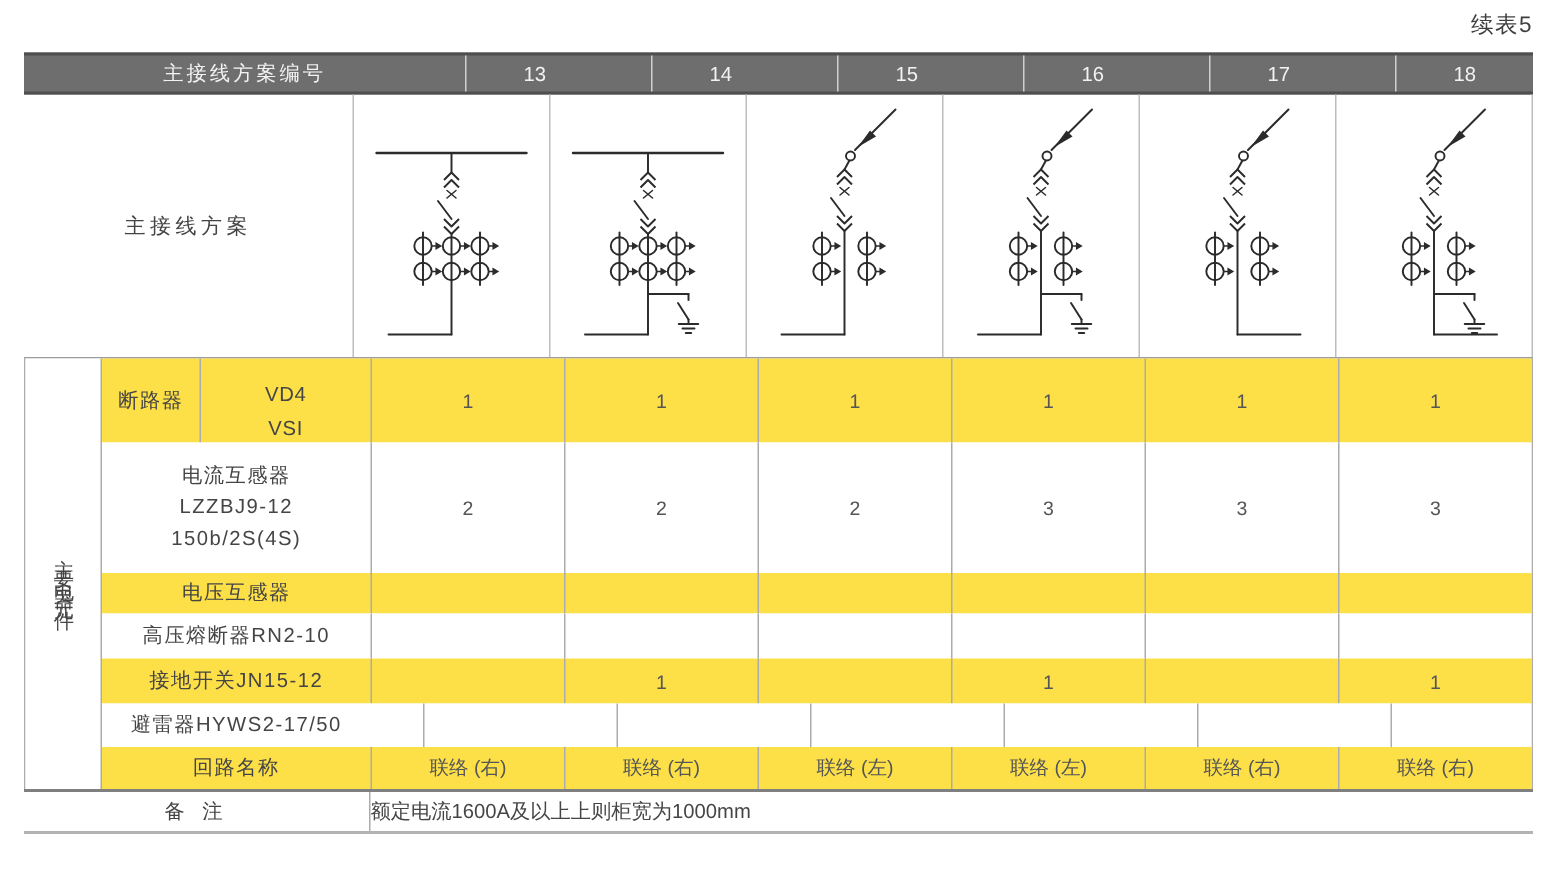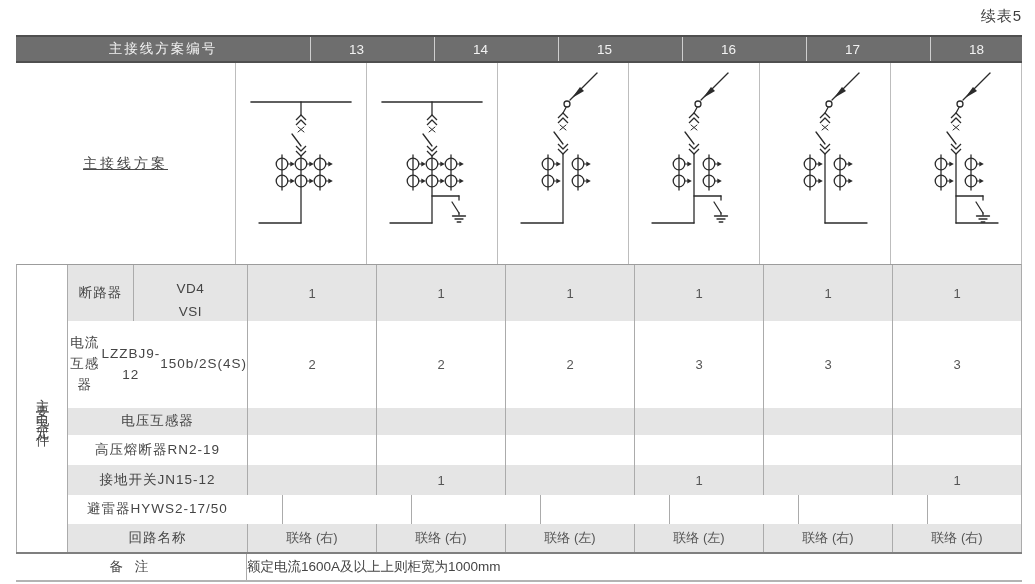--- a/index.html
+++ b/index.html
@@ -24,21 +24,21 @@
   .th {
     color:#f2f2f2; font-size:13.5px; display:flex; align-items:center; justify-content:center;
     letter-spacing:2px;
     margin-left:32px;
   }
   .th-label { width:230px; }
   .th-num { flex:1; letter-spacing:0; }
   .th + .th { border-left:1px solid #cfcfcf; }
 
   
-  .diag-row { display:flex; height:201px;text-decoration:underline; }
+  .diag-row { display:flex; height:175px; }
   .diag-label {
     width:230px; display:flex; align-items:center; justify-content:center;
     font-size:14px; color:#444; letter-spacing:3px;
   }
   .diag-cell {
     flex:1; position:relative; border-left:1px solid #bdbdbd;
     display:flex; align-items:flex-start; justify-content:center;
   }
   .diag-cell:last-child { border-right:1px solid #bdbdbd; }
 
@@ -52,26 +52,26 @@
   .vert-col {
     width:51px; background:#fff; border-right:1px solid #ababab;
     display:flex; align-items:center; justify-content:center;
   }
   .vert-text {
     writing-mode:vertical-lr; text-orientation:upright;
     font-size:13.5px; letter-spacing:7px; color:#444;
   }
   .comp-rows { flex:1; display:flex; flex-direction:column; }
   .crow { display:flex; }
-  .crow.pink { background:#e5e5e5; }
+  .crow.pink { background:#fde047; }
   .crow.white { background:#ffffff; }
   .r0 { height:56px; } .r1 { height:87px; } .r2 { height:27px; }
   .r3 { height:30px; } .r4 { height:30px; } .r5 { height:29px;gap:35px; } .r6 { height:28px; }
   .lbl {
-    width:179px; display:flex; flex-direction:row; align-items:center; justify-content:center;
+    width:179px; display:flex; flex-direction:column; align-items:center; justify-content:center;
     font-size:13.5px; color:#454545; text-align:center; line-height:1.55; letter-spacing:1px;
   }
   .lbl.split { flex-direction:row; padding:0; }
   .sub-name {
     width:66px; height:100%; display:flex; align-items:center; justify-content:center;
     border-right:1px solid #ababab; letter-spacing:1px;
   }
   .sub-model { flex:1; display:flex; flex-direction:column; align-items:center; justify-content:center; line-height:1.7; letter-spacing:0.5px;margin-top:15px; }
   .cell {
     flex:1; border-left:1px solid #ababab;
@@ -372,21 +372,21 @@
           <div class="lbl">电压互感器</div>
           <div class="cell"></div>
           <div class="cell"></div>
           <div class="cell"></div>
           <div class="cell"></div>
           <div class="cell"></div>
           <div class="cell"></div>
         </div>
 
         <div class="crow white r3">
-          <div class="lbl">高压熔断器RN2-19</div>
+          <div class="lbl">高压熔断器RN2-10</div>
           <div class="cell"></div>
           <div class="cell"></div>
           <div class="cell"></div>
           <div class="cell"></div>
           <div class="cell"></div>
           <div class="cell"></div>
         </div>
 
         <div class="crow pink r4">
           <div class="lbl">接地开关JN15-12</div>

